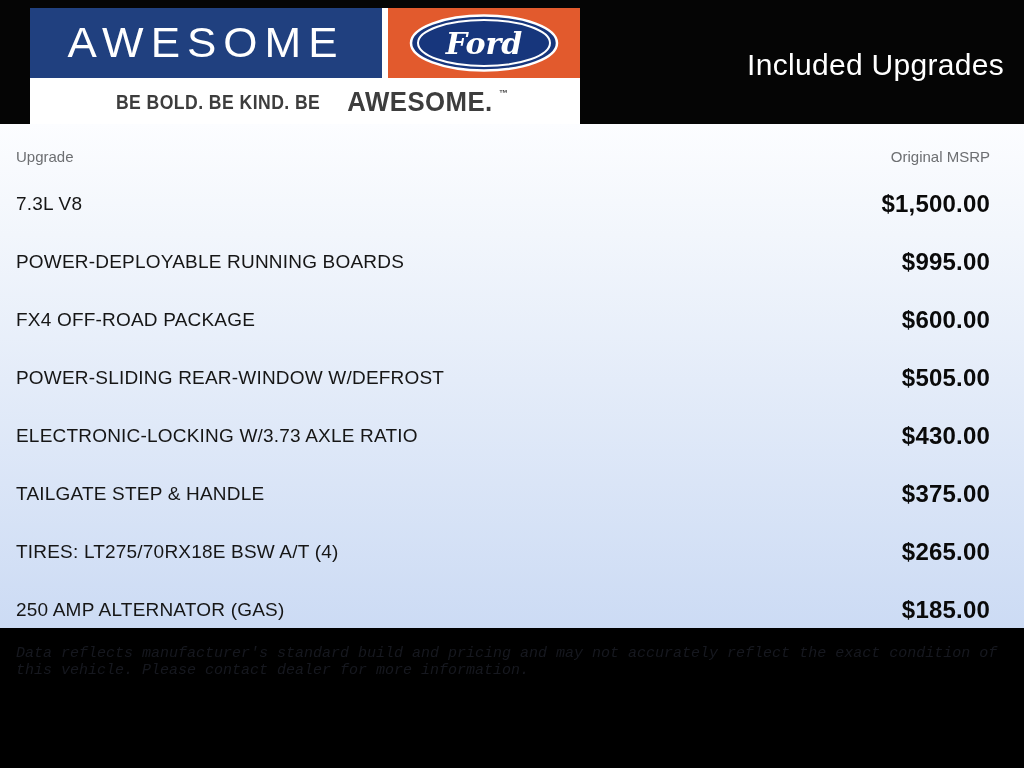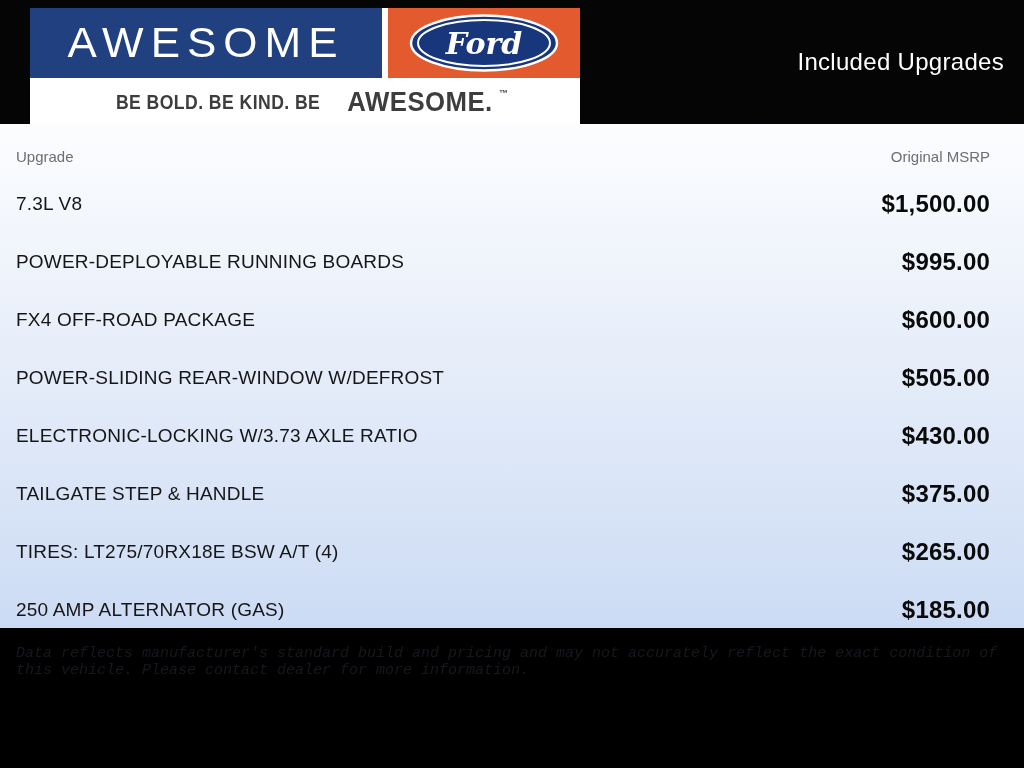--- a/index.html
+++ b/index.html
@@ -27,21 +27,21 @@
     width:192px; background:#e25a2d; display:flex; align-items:center; justify-content:center;
   }
   .tagline {
     flex:1; display:flex; align-items:center; justify-content:center;
     background:#ffffff; color:#3d3d3d; white-space:nowrap;text-align:right;
   }
   .tagline .prefix { font-size:20px; font-weight:bold; transform:scaleX(0.88); letter-spacing:0.5px; }
   .tagline .emph   { font-size:28px; font-weight:bold; transform:scaleX(0.92); letter-spacing:0.5px; margin-left:6px; }
   .tagline .tm     { font-size:9px; vertical-align:top; position:relative; top:-9px; font-weight:bold; }
   .page-title {
-    position:absolute; right:20px; top:48px; color:#ffffff; font-size:24px;
+    position:absolute; right:20px; top:48px; color:#ffffff; font-size:30px;
     letter-spacing:0.3px;
   }
 
   
   .content {
     position:absolute; top:124px; left:0; width:1024px; height:504px;
     background:linear-gradient(180deg, #fcfdff 0%, #f2f6fc 22%, #ccdbf4 100%);
   }
   .col-headers {
     display:flex; justify-content:space-between; align-items:flex-end;

